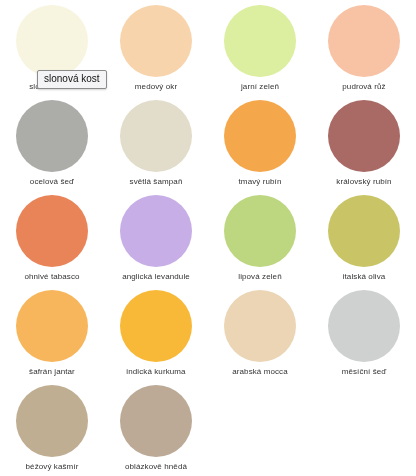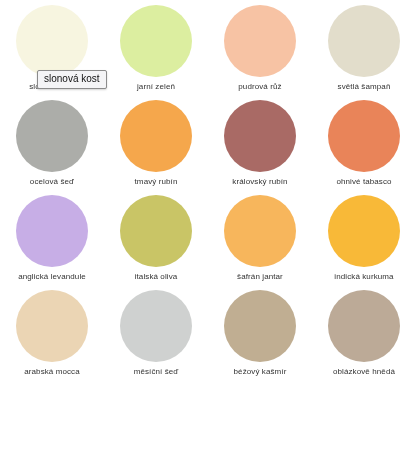--- a/index.html
+++ b/index.html
@@ -63,50 +63,58 @@
 </style>
 </head>
 <body>
 
 <div id="palette-grid">
     <div class="swatch-cell">
       <div class="swatch-disc" style="background: rgb(247, 245, 224);"></div>
       <div class="swatch-label">slonová kost</div>
     </div>
     <div class="swatch-cell">
+      <div class="swatch-disc" style="background: rgb(248, 212, 172);"></div>
+      <div class="swatch-label">medový okr</div>
+    </div>
+    <div class="swatch-cell">
       <div class="swatch-disc" style="background: rgb(220, 238, 160);"></div>
       <div class="swatch-label">jarní zeleň</div>
     </div>
     <div class="swatch-cell">
       <div class="swatch-disc" style="background: rgb(247, 195, 164);"></div>
       <div class="swatch-label">pudrová růž</div>
     </div>
     <div class="swatch-cell">
+      <div class="swatch-disc" style="background: rgb(172, 173, 169);"></div>
+      <div class="swatch-label">ocelová šeď</div>
+    </div>
+    <div class="swatch-cell">
       <div class="swatch-disc" style="background: rgb(226, 221, 203);"></div>
       <div class="swatch-label">světlá šampaň</div>
-    </div>
-    <div class="swatch-cell">
-      <div class="swatch-disc" style="background: rgb(172, 173, 169);"></div>
-      <div class="swatch-label">ocelová šeď</div>
     </div>
     <div class="swatch-cell">
       <div class="swatch-disc" style="background: rgb(245, 167, 76);"></div>
       <div class="swatch-label">tmavý rubín</div>
     </div>
     <div class="swatch-cell">
       <div class="swatch-disc" style="background: rgb(169, 106, 101);"></div>
       <div class="swatch-label">královský rubín</div>
     </div>
     <div class="swatch-cell">
       <div class="swatch-disc" style="background: rgb(233, 132, 89);"></div>
       <div class="swatch-label">ohnivé tabasco</div>
     </div>
     <div class="swatch-cell">
       <div class="swatch-disc" style="background: rgb(199, 174, 230);"></div>
       <div class="swatch-label">anglická levandule</div>
+    </div>
+    <div class="swatch-cell">
+      <div class="swatch-disc" style="background: rgb(189, 214, 128);"></div>
+      <div class="swatch-label">lipová zeleň</div>
     </div>
     <div class="swatch-cell">
       <div class="swatch-disc" style="background: rgb(201, 197, 102);"></div>
       <div class="swatch-label">italská oliva</div>
     </div>
     <div class="swatch-cell">
       <div class="swatch-disc" style="background: rgb(247, 182, 92);"></div>
       <div class="swatch-label">šafrán jantar</div>
     </div>
     <div class="swatch-cell">

